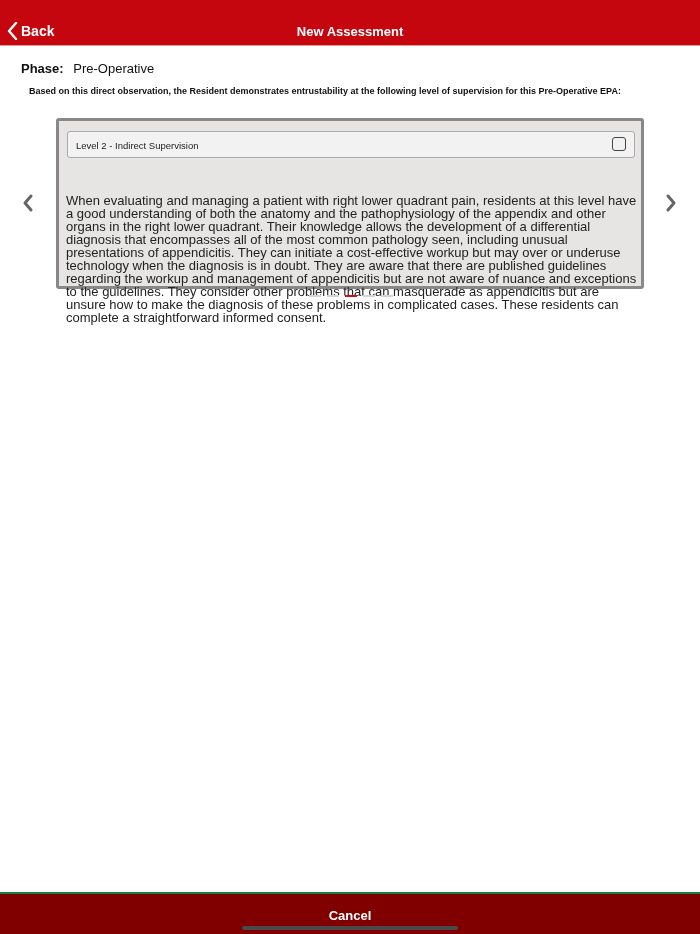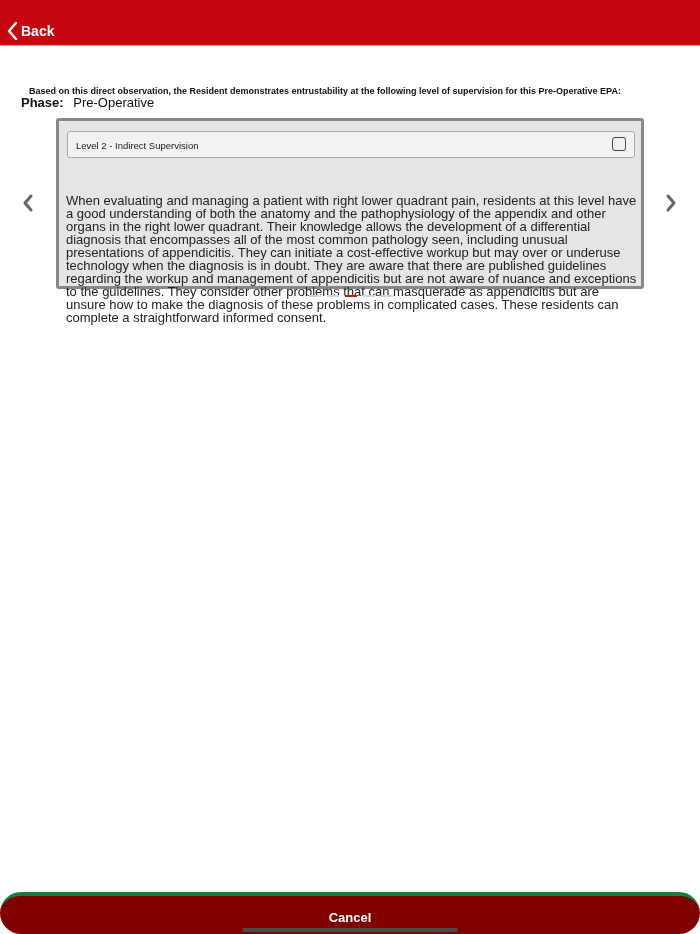--- a/index.html
+++ b/index.html
@@ -15,21 +15,21 @@
     position: absolute; left: 6px; top: 20px; height: 22px;
     display: flex; align-items: center; color: #fff; cursor: pointer;
   }
   .back-btn svg { width: 12px; height: 18px; margin-right: 3px; }
   .back-btn span { font-size: 14px; font-weight: bold; }
   .nav-title {
     position: absolute; left: 0; right: 0; top: 24px; text-align: center;
     color: #fff; font-size: 13px; font-weight: bold;
   }
 
-  .phase-row { position: absolute; left: 21px; top: 61px; font-size: 13px; margin-top: 34px; }
+  .phase-row { position: absolute; left: 21px; top: 61px; font-size: 13px; }
   .phase-label { font-weight: bold; margin-right: 6px; }
   .phase-value { font-weight: normal; }
 
   .instruction {
     position: absolute; left: 21px; top: 86px; width: 670px;
     font-size: 9px; font-weight: bold; white-space: nowrap; padding-left: 8px;
   }
 
   .arrow {
     position: absolute; top: 193px; width: 16px; height: 20px; cursor: pointer;
@@ -58,41 +58,42 @@
   }
 
   .pager {
     position: absolute; left: 309px; top: 295px; display: flex; gap: 6px;
   }
   .pager .dot { width: 12px; height: 2px; background: #d4d4d4; cursor: pointer; }
   .pager .dot.active { background: #d3101a; }
 
   .footer {
     position: absolute; left: 0; top: 892px; width: 700px; height: 42px;
-    background: #800000; border-top: 4px solid #15803d; border-radius: 21px;
+    background: #800000; border-top: 2px solid #15803d;
   }
   .cancel-btn {
     position: absolute; left: 0; right: 0; top: 14px; text-align: center;
     color: #fff; font-size: 13px; font-weight: bold; cursor: pointer;
   }
   .home-indicator {
     position: absolute; left: 242px; top: 32px; width: 216px; height: 4px;
     border-radius: 2px; background: #4a4a4a;
   }
 </style>
 </head>
 <body>
 
 <div class="navbar">
   <div class="back-btn">
     <svg viewBox="0 0 12 18">
       <polyline points="10,1 3,9 10,17" fill="none" stroke="#fff" stroke-width="2.4" stroke-linecap="round" stroke-linejoin="round"></polyline>
     </svg>
     <span>Back</span>
   </div>
+  <div class="nav-title">New Assessment</div>
 </div>
 
 <div class="phase-row">
   <span class="phase-label">Phase:</span>
   <span class="phase-value">Pre-Operative</span>
 </div>
 
 <div class="instruction">Based on this direct observation, the Resident demonstrates entrustability at the following level of supervision for this Pre-Operative EPA:</div>
 
 <div class="arrow left">

